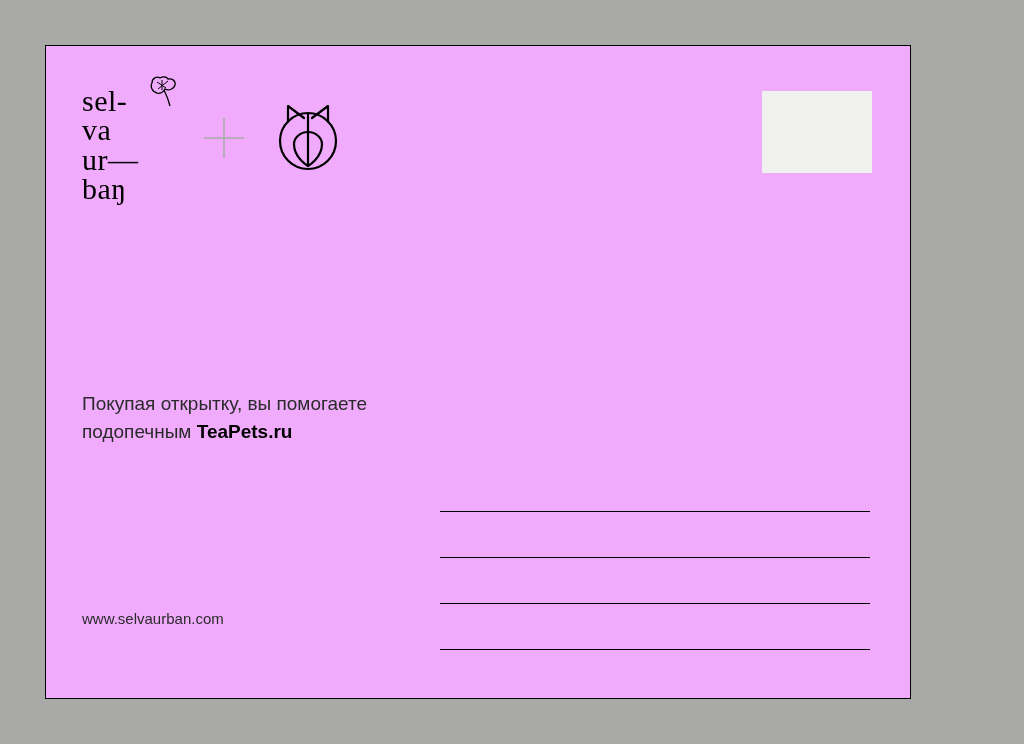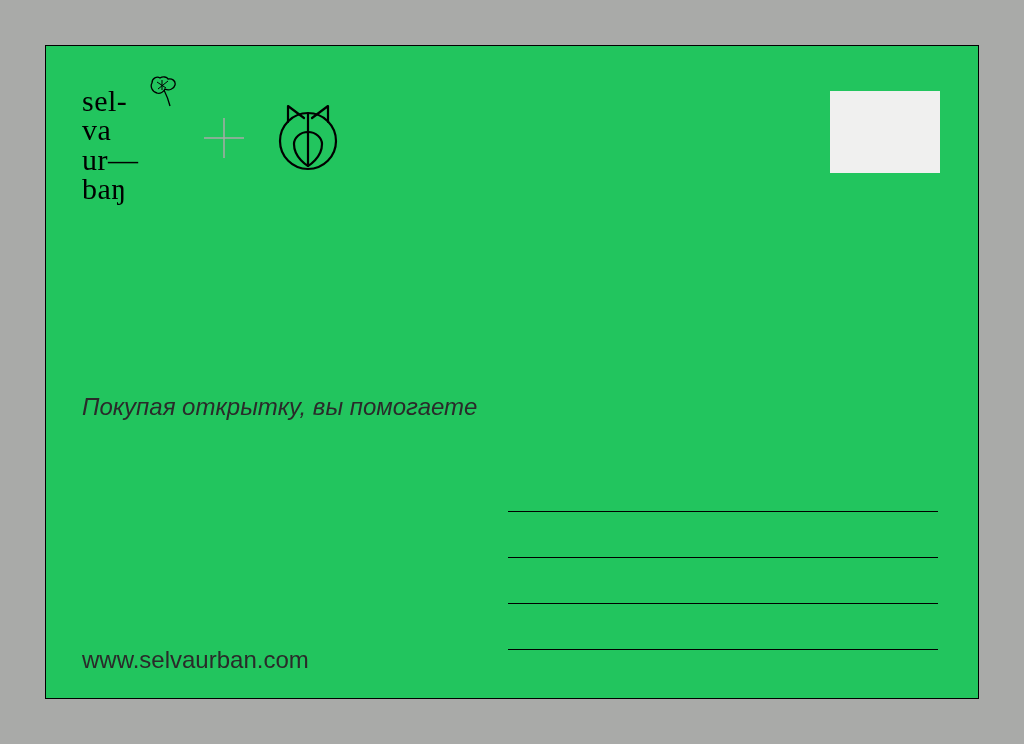--- a/index.html
+++ b/index.html
@@ -7,23 +7,23 @@
     width: 1024px;
     height: 744px;
     background: #a9aaa8;
     font-family: "Helvetica Neue", Arial, sans-serif;
     position: relative;
   }
   .postcard {
     position: absolute;
     left: 45px;
     top: 45px;
-    width: 934px;
+    width: 866px;
     height: 654px;
-    background: #22c55e;
+    background: #f0abfc;
     border: 1px solid #000;
   }
   .logo-area {
     position: absolute;
     left: 36px;
     top: 40px;
     display: flex;
     align-items: center;
   }
   .selvaurban-logo {
@@ -56,40 +56,39 @@
     right: 38px;
     top: 45px;
     width: 110px;
     height: 82px;
     background: #f0f0ef;
   }
   .message {
     position: absolute;
     left: 36px;
     top: 344px;
-    font-size: 24px;
+    font-size: 19px;
     color: #2a2a2a;
     line-height: 1.45;
-    font-style: italic;
   }
   .message .bold { font-weight: 700; color: #000; }
   .socials {
     position: absolute;
     left: 36px;
     top: 495px;
     font-size: 18.5px;
     color: #2a2a2a;
     line-height: 1.5;
   }
   .socials .bold { font-weight: 700; color: #000; }
   .website {
     position: absolute;
     left: 36px;
-    top: 600px;
-    font-size: 24px;
+    top: 564px;
+    font-size: 15px;
     color: #2a2a2a;
   }
   .address-lines {
     position: absolute;
     right: 40px;
     top: 420px;
     width: 430px;
   }
   .address-lines div {
     border-bottom: 1px solid #000;
@@ -140,20 +139,23 @@
         <path d="M40 68 C40 68 54 60 54 46 C54 40 48 34 40 34"></path>
         <path d="M40 34 L40 15"></path>
       </g>
     </svg>
   </span>
 
   <div class="stamp-area"></div>
 
   <div class="message">
     <div>Покупая открытку, вы помогаете</div>
+    <div>
+      <span>подопечным </span><span class="bold">TeaPets.ru</span>
+    </div>
   </div>
 
 
   <div class="website">www.selvaurban.com</div>
 
   <div class="address-lines">
     <div></div>
     <div></div>
     <div></div>
     <div></div>

